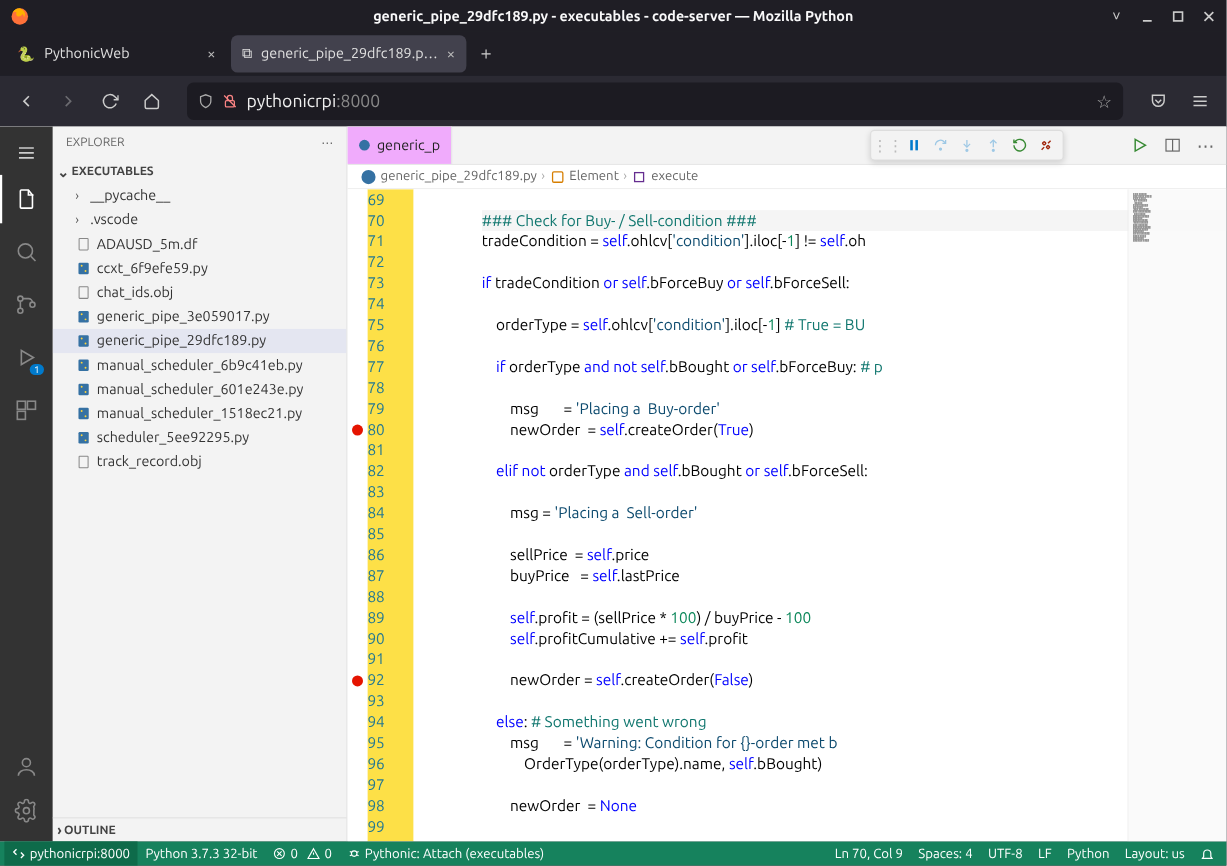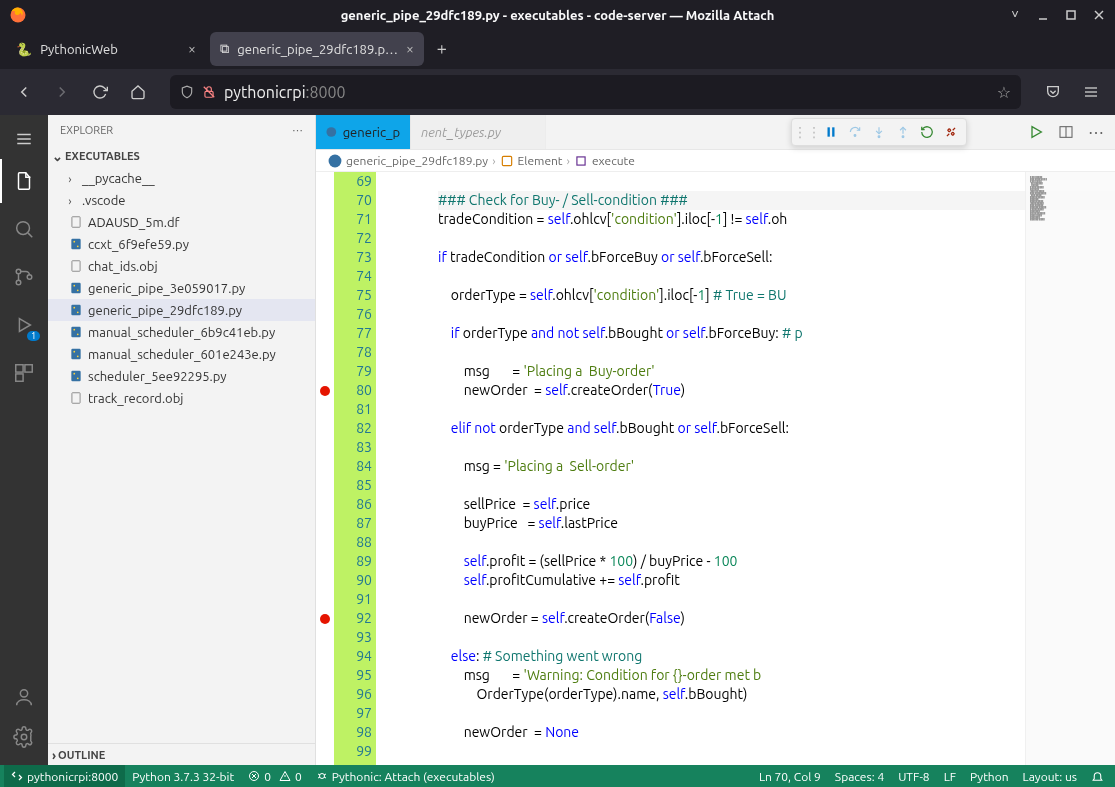--- a/index.html
+++ b/index.html
@@ -44,46 +44,46 @@
   .side-sec-head { height:22px; display:flex; align-items:center; padding:0 4px; font-size:11px; font-weight:bold; color:#444; text-transform:uppercase; gap:2px;}
   .side-tree { flex:1; overflow:auto; font-size:13px; color:#333;}
   .tree-item { height:22px; display:flex; align-items:center; padding-left:20px; gap:4px;}
   .tree-item.dir { padding-left:14px;}
   .tree-item.sel { background:#e4e6f1;}
   .tree-icon { width:16px; display:inline-flex; justify-content:center; font-size:12px; color:#555;}
   
   .editor-area { flex:1; display:flex; flex-direction:column; background:#fff; min-width:0;}
   .etabbar { height:35px; background:#f3f3f3; display:flex; align-items:stretch; border-bottom:1px solid #e7e7e7; position:relative;}
   .etab { display:flex; align-items:center; padding:0 10px; font-size:13px; color:#555; gap:6px; border-right:1px solid #e7e7e7; background:#ececec; min-width:0;}
-  .etab.active { background:#0ea5e9; color:#222;}
+  .etab.active { background:#f0abfc; color:#222;}
   .etab.faded{ opacity:.55;}
   
   .debug-float { position:absolute; left:475px; top:3px; background:#f3f3f3; border:1px solid #ddd; border-radius:4px; box-shadow:0 2px 6px rgba(0,0,0,.15); height:28px; display:flex; align-items:center; padding:0 4px; gap:2px;}
   .dbg-btn{ width:22px; height:22px; display:flex; align-items:center; justify-content:center; color:#555; font-size:14px;}
   .dbg-grip{ color:#bbb; cursor:grab;}
   .dbg-pause{ color:#007acc;}
   .dbg-restart{ color:#388a34;}
   .dbg-stop{ color:#a1260d;}
   
   .etab-actions { margin-left:auto; display:flex; align-items:center; gap:8px; padding:0 8px;}
   .eact { color:#666; width:22px; height:22px; display:flex; align-items:center; justify-content:center;}
   .run-ico{ color:#388a34;}
   
   .breadcrumbs { height:22px; display:flex; align-items:center; padding:0 12px; font-size:12px; color:#666; gap:4px; border-bottom:1px solid #eee;}
   .crumb-sep{ color:#aaa;}
   
   .code-wrap { flex:1; display:flex; position:relative; overflow:hidden; font-family: "Consolas","Menlo","DejaVu Sans Mono",monospace; font-size:14px; line-height:19px;}
   .bp-col { width:18px; background:#fff; position:relative;}
   .bp { position:absolute; left:4px; width:10px; height:10px; background:#e51400; border-radius:50%;}
-  .gutter { width:42px; text-align:right; color:#237893; background:#bef264; padding-right:4px;}
+  .gutter { width:42px; text-align:left; color:#237893; background:#fde047; padding-right:4px;}
   .gutter .ln{ height:19px;}
   .gap { width:62px; background:#fff;}
   .code { flex:1; padding-left:0; white-space:pre; background:#fff; overflow:hidden; position:relative;}
   .kw{ color:#0000ff;}
-  .str{ color:#4d7c0f;}
+  .str{ color:#0c4a6e;}
   .num{ color:#098658;}
   .cm{ color:#0f766e;}
   .slf{ color:#0000ff;}
   .bool{ color:#0000ff;}
   .cur-hl{ background:#f5f5f5;}
   .minimap{ position:absolute; right:0; top:0; width:90px; bottom:0; background:linear-gradient(#fafafa, #fafafa); border-left:1px solid #eee; opacity:.85; overflow:hidden;}
   .minimap-content{ font-size:2px; line-height:2px; padding:4px; color:#888; white-space:pre;}
 
   .outline-head{ height:22px; display:flex; align-items:center; padding:0 4px; font-size:11px; font-weight:bold; color:#444; text-transform:uppercase; gap:2px; border-top:1px solid #e0e0e0;}
   
@@ -98,21 +98,21 @@
 </head>
 <body>
 
 <div class="ff-titlebar">
   <div class="ff-logo">
     <svg width="18" height="18" viewBox="0 0 24 24">
         <circle cx="12" cy="12" r="10" fill="#ff7139"></circle>
         <path d="M12 2a10 10 0 0 0-9 6c1-1 3-2 5-1-1 2 0 5 3 5s4-3 4-3 2 1 2 4c3-3 1-9-5-11z" fill="#ffb000"></path>
       </svg>
   </div>
-  <div class="ff-title">generic_pipe_29dfc189.py - executables - code-server — Mozilla Attach</div>
+  <div class="ff-title">generic_pipe_29dfc189.py - executables - code-server — Mozilla Python</div>
   <div class="ff-winbtns">
     <div class="ff-winbtn">˅</div>
     <div class="ff-winbtn">
         <svg width="12" height="12">
           <line x1="2" y1="10" x2="10" y2="10" stroke="#ccc" stroke-width="1.5"></line>
         </svg>
       </div>
     <div class="ff-winbtn">
         <svg width="12" height="12">
           <rect x="2" y="2" width="8" height="8" fill="none" stroke="#ccc" stroke-width="1.5"></rect>
@@ -343,20 +343,30 @@
           <span>manual_scheduler_601e243e.py</span>
         </div>
         <div class="tree-item">
           <span class="tree-icon">
             <svg width="14" height="14" viewBox="0 0 24 24">
               <rect x="4" y="3" width="16" height="18" rx="2" fill="#3571a3"></rect>
               <circle cx="9" cy="8" r="1.5" fill="#ffd43b"></circle>
               <circle cx="15" cy="16" r="1.5" fill="#ffd43b"></circle>
             </svg>
           </span>
+          <span>manual_scheduler_1518ec21.py</span>
+        </div>
+        <div class="tree-item">
+          <span class="tree-icon">
+            <svg width="14" height="14" viewBox="0 0 24 24">
+              <rect x="4" y="3" width="16" height="18" rx="2" fill="#3571a3"></rect>
+              <circle cx="9" cy="8" r="1.5" fill="#ffd43b"></circle>
+              <circle cx="15" cy="16" r="1.5" fill="#ffd43b"></circle>
+            </svg>
+          </span>
           <span>scheduler_5ee92295.py</span>
         </div>
         <div class="tree-item">
           <span class="tree-icon">
             <svg width="14" height="14" viewBox="0 0 24 24" fill="none" stroke="#888" stroke-width="1.6">
               <rect x="5" y="3" width="14" height="18" rx="1"></rect>
             </svg>
           </span>
           <span>track_record.obj</span>
         </div>
@@ -367,23 +377,20 @@
     </div>
   </div>
 
   <div class="editor-area">
     <div class="etabbar">
       <div class="etab active" style="width:95px">
         <svg width="14" height="14" viewBox="0 0 24 24">
             <circle cx="12" cy="12" r="11" fill="#3571a3"></circle>
           </svg>
         <span>generic_p</span>
-      </div>
-      <div class="etab faded" style="width:135px">
-        <span style="font-style:italic">nent_types.py</span>
       </div>
 
       <div class="debug-float">
         <span class="dbg-btn dbg-grip">⋮⋮</span>
         <span class="dbg-btn dbg-pause">
             <svg width="14" height="14" viewBox="0 0 24 24" fill="#007acc">
               <rect x="6" y="4" width="4" height="16"></rect>
               <rect x="14" y="4" width="4" height="16"></rect>
             </svg>
           </span>

